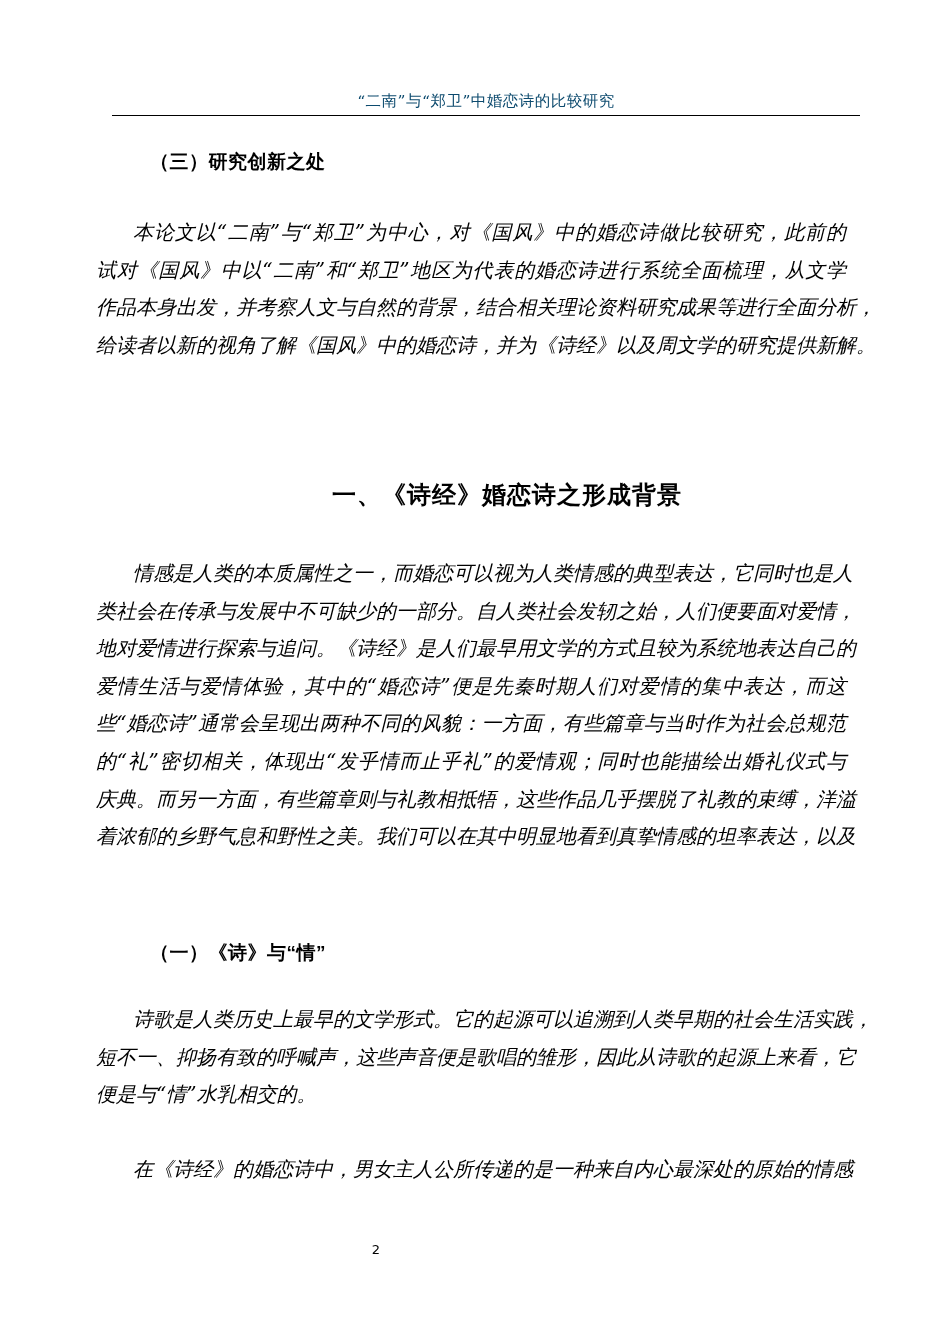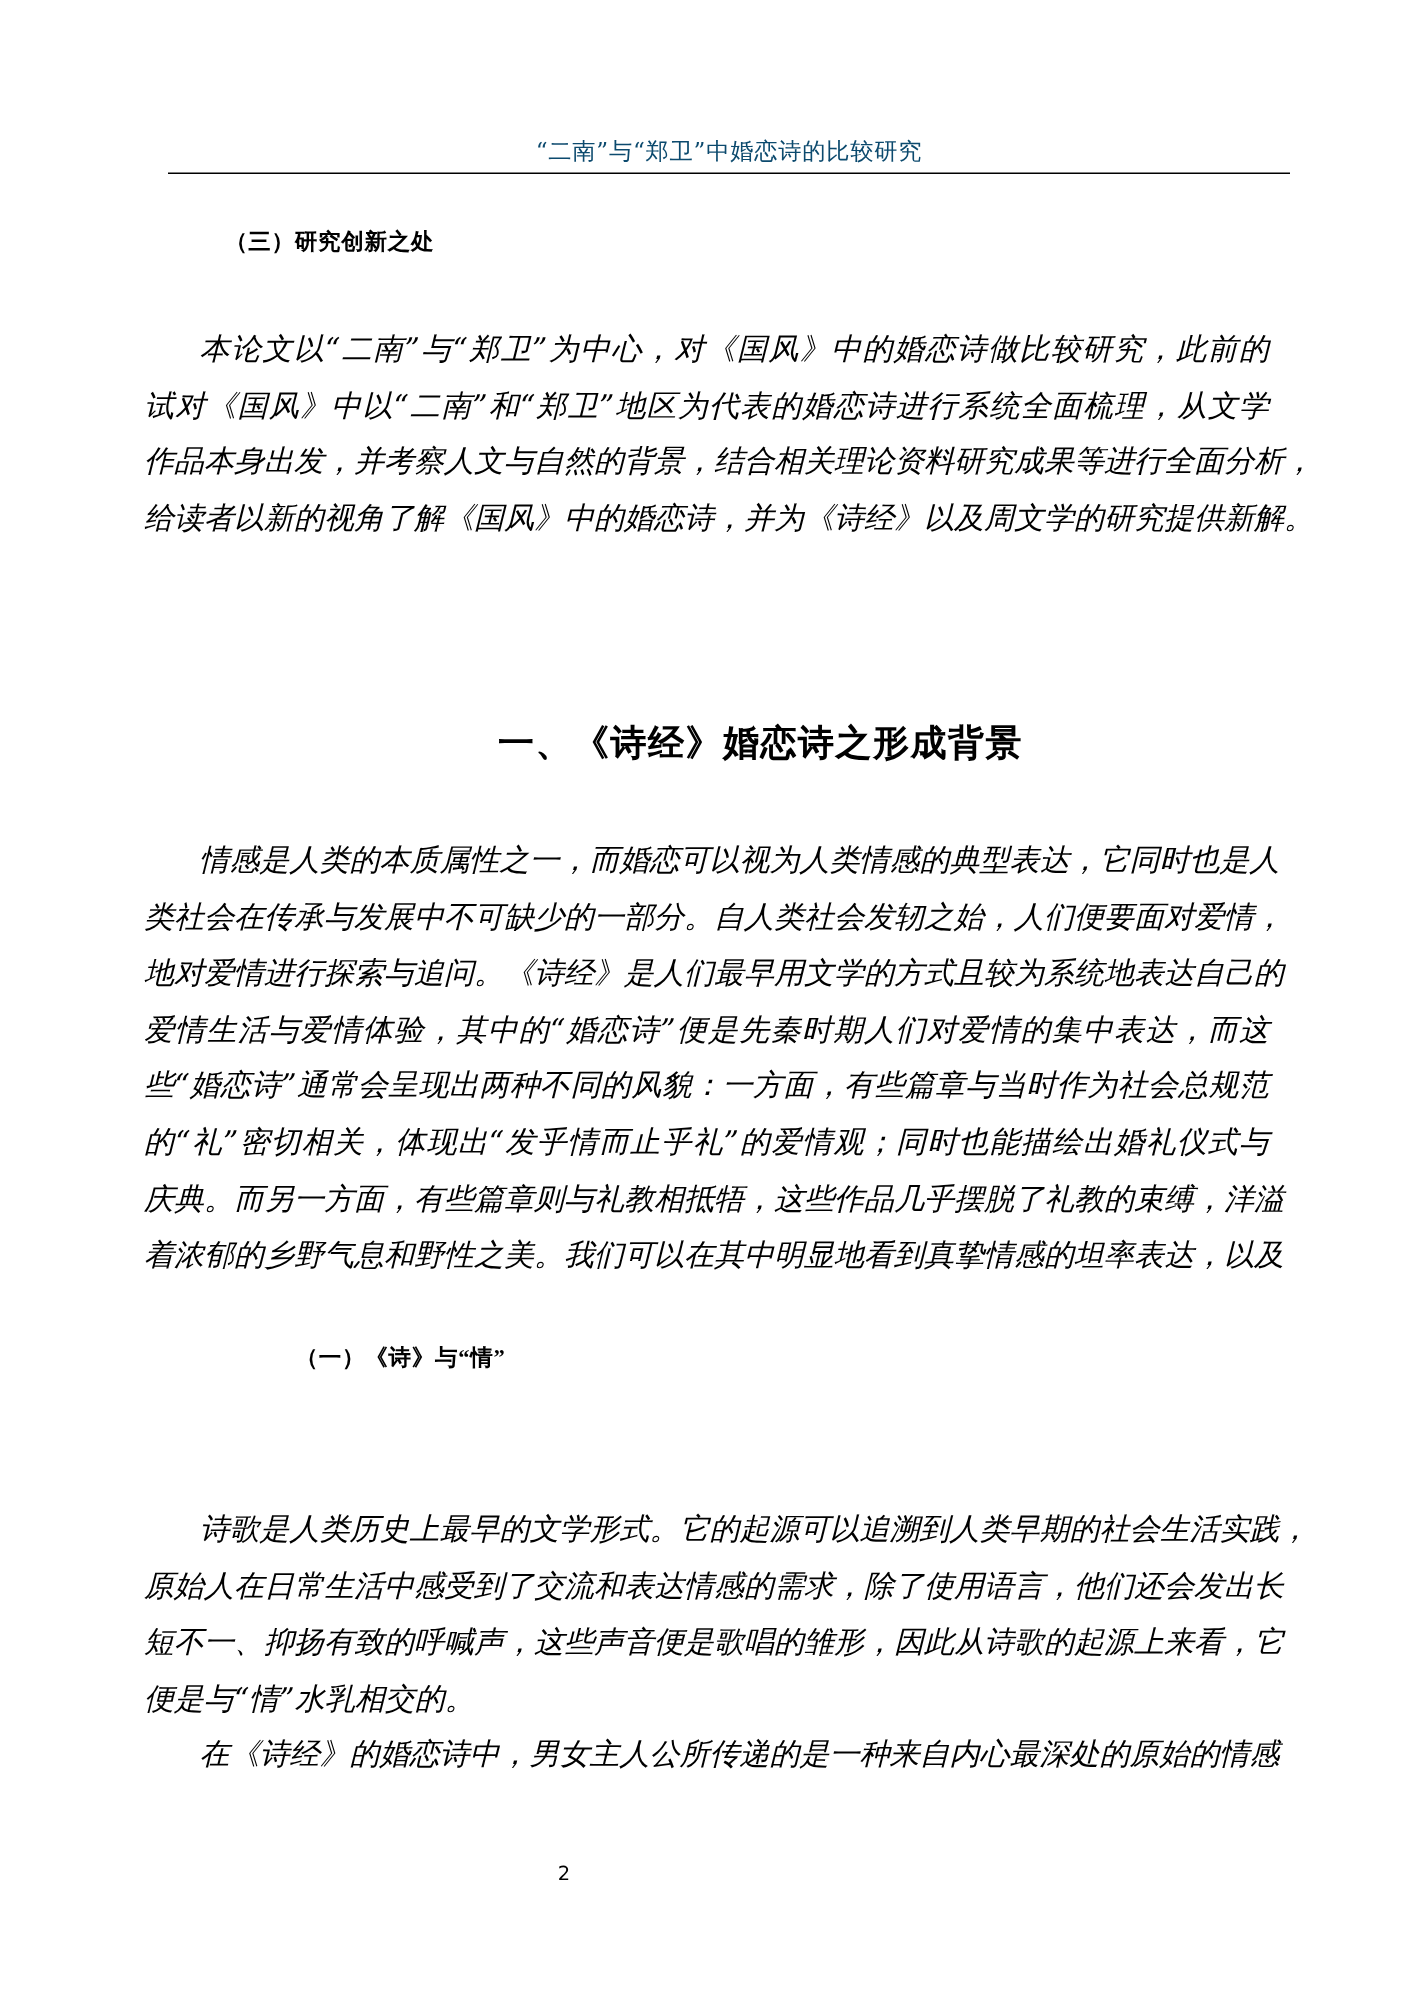--- a/index.html
+++ b/index.html
@@ -31,23 +31,23 @@
       position: absolute;
       left: 112px;
       top: 115px;
       width: 748px;
       height: 1px;
       background: #000;
     }
     .h3 {
       position: absolute;
       left: 150px;
-      font-family: Liberation Serif, serif;
+      font-family: Liberation Sans, sans-serif;
       font-weight: bold;
-      font-size: 15px;
+      font-size: 19px;
       line-height: 28px;
       letter-spacing: 0.5px;
     }
     .h2 {
       position: absolute;
       left: 112px;
       width: 790px;
       text-align: center;
       font-family: "DejaVu Sans", "Liberation Sans", sans-serif;
       font-weight: bold;
@@ -109,25 +109,24 @@
   <span class="line indent">情感是人类的本质属性之一，而婚恋可以视为人类情感的典型表达，它同时也是人</span>
   <span class="line">类社会在传承与发展中不可缺少的一部分。自人类社会发轫之始，人们便要面对爱情，</span>
   <span class="line">地对爱情进行探索与追问。《诗经》是人们最早用文学的方式且较为系统地表达自己的</span>
   <span class="line">爱情生活与爱情体验，其中的“婚恋诗”便是先秦时期人们对爱情的集中表达，而这</span>
   <span class="line">些“婚恋诗”通常会呈现出两种不同的风貌：一方面，有些篇章与当时作为社会总规范</span>
   <span class="line">的“礼”密切相关，体现出“发乎情而止乎礼”的爱情观；同时也能描绘出婚礼仪式与</span>
   <span class="line">庆典。而另一方面，有些篇章则与礼教相抵牾，这些作品几乎摆脱了礼教的束缚，洋溢</span>
   <span class="line">着浓郁的乡野气息和野性之美。我们可以在其中明显地看到真挚情感的坦率表达，以及</span>
 </div>
 
-<div class="h3" style="top:892px;margin-left:47px;">（一）《诗》与“情”</div>
+<div class="h3" style="top:939px;">（一）《诗》与“情”</div>
 
 <div class="para" style="top:1001px;">
   <span class="line indent">诗歌是人类历史上最早的文学形式。它的起源可以追溯到人类早期的社会生活实践，</span>
-  <span class="line">原始人在日常生活中感受到了交流和表达情感的需求，除了使用语言，他们还会发出长</span>
   <span class="line">短不一、抑扬有致的呼喊声，这些声音便是歌唱的雏形，因此从诗歌的起源上来看，它</span>
   <span class="line last">便是与“情”水乳相交的。</span>
 </div>
 
 <div class="para" style="top:1151px;">
   <span class="line indent">在《诗经》的婚恋诗中，男女主人公所传递的是一种来自内心最深处的原始的情感</span>
 </div>
 
 <div class="page-number">2</div>
 

